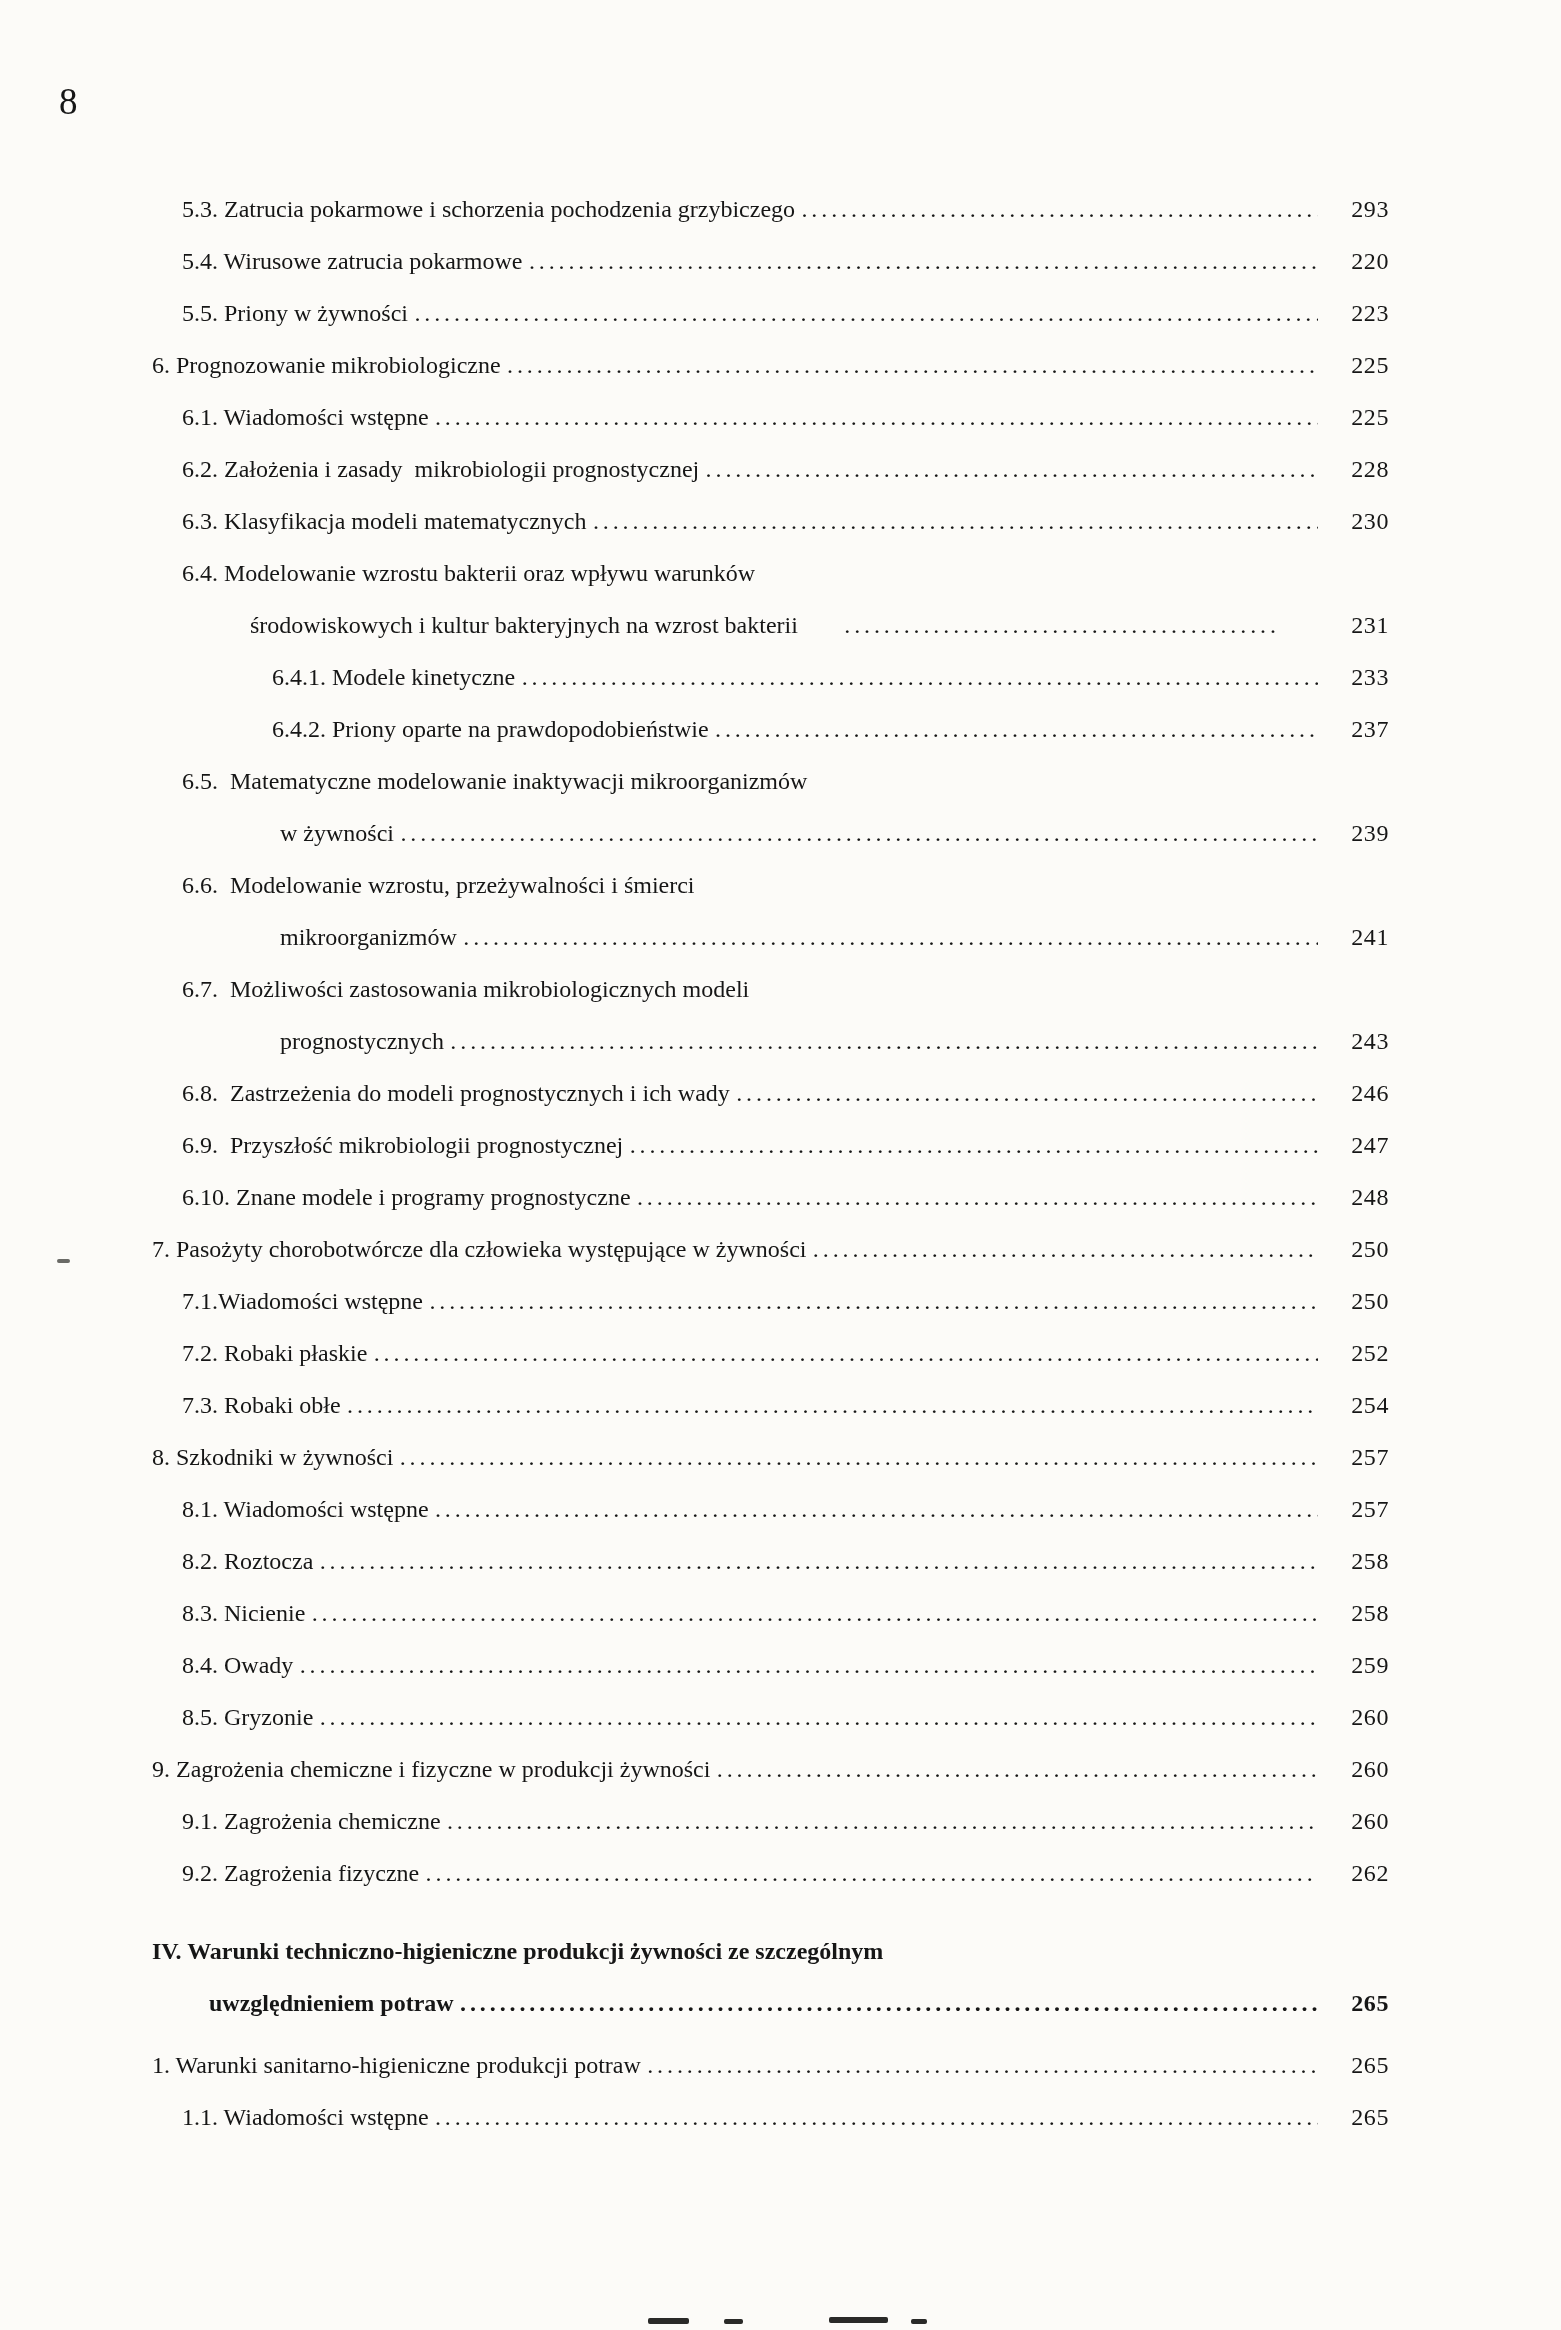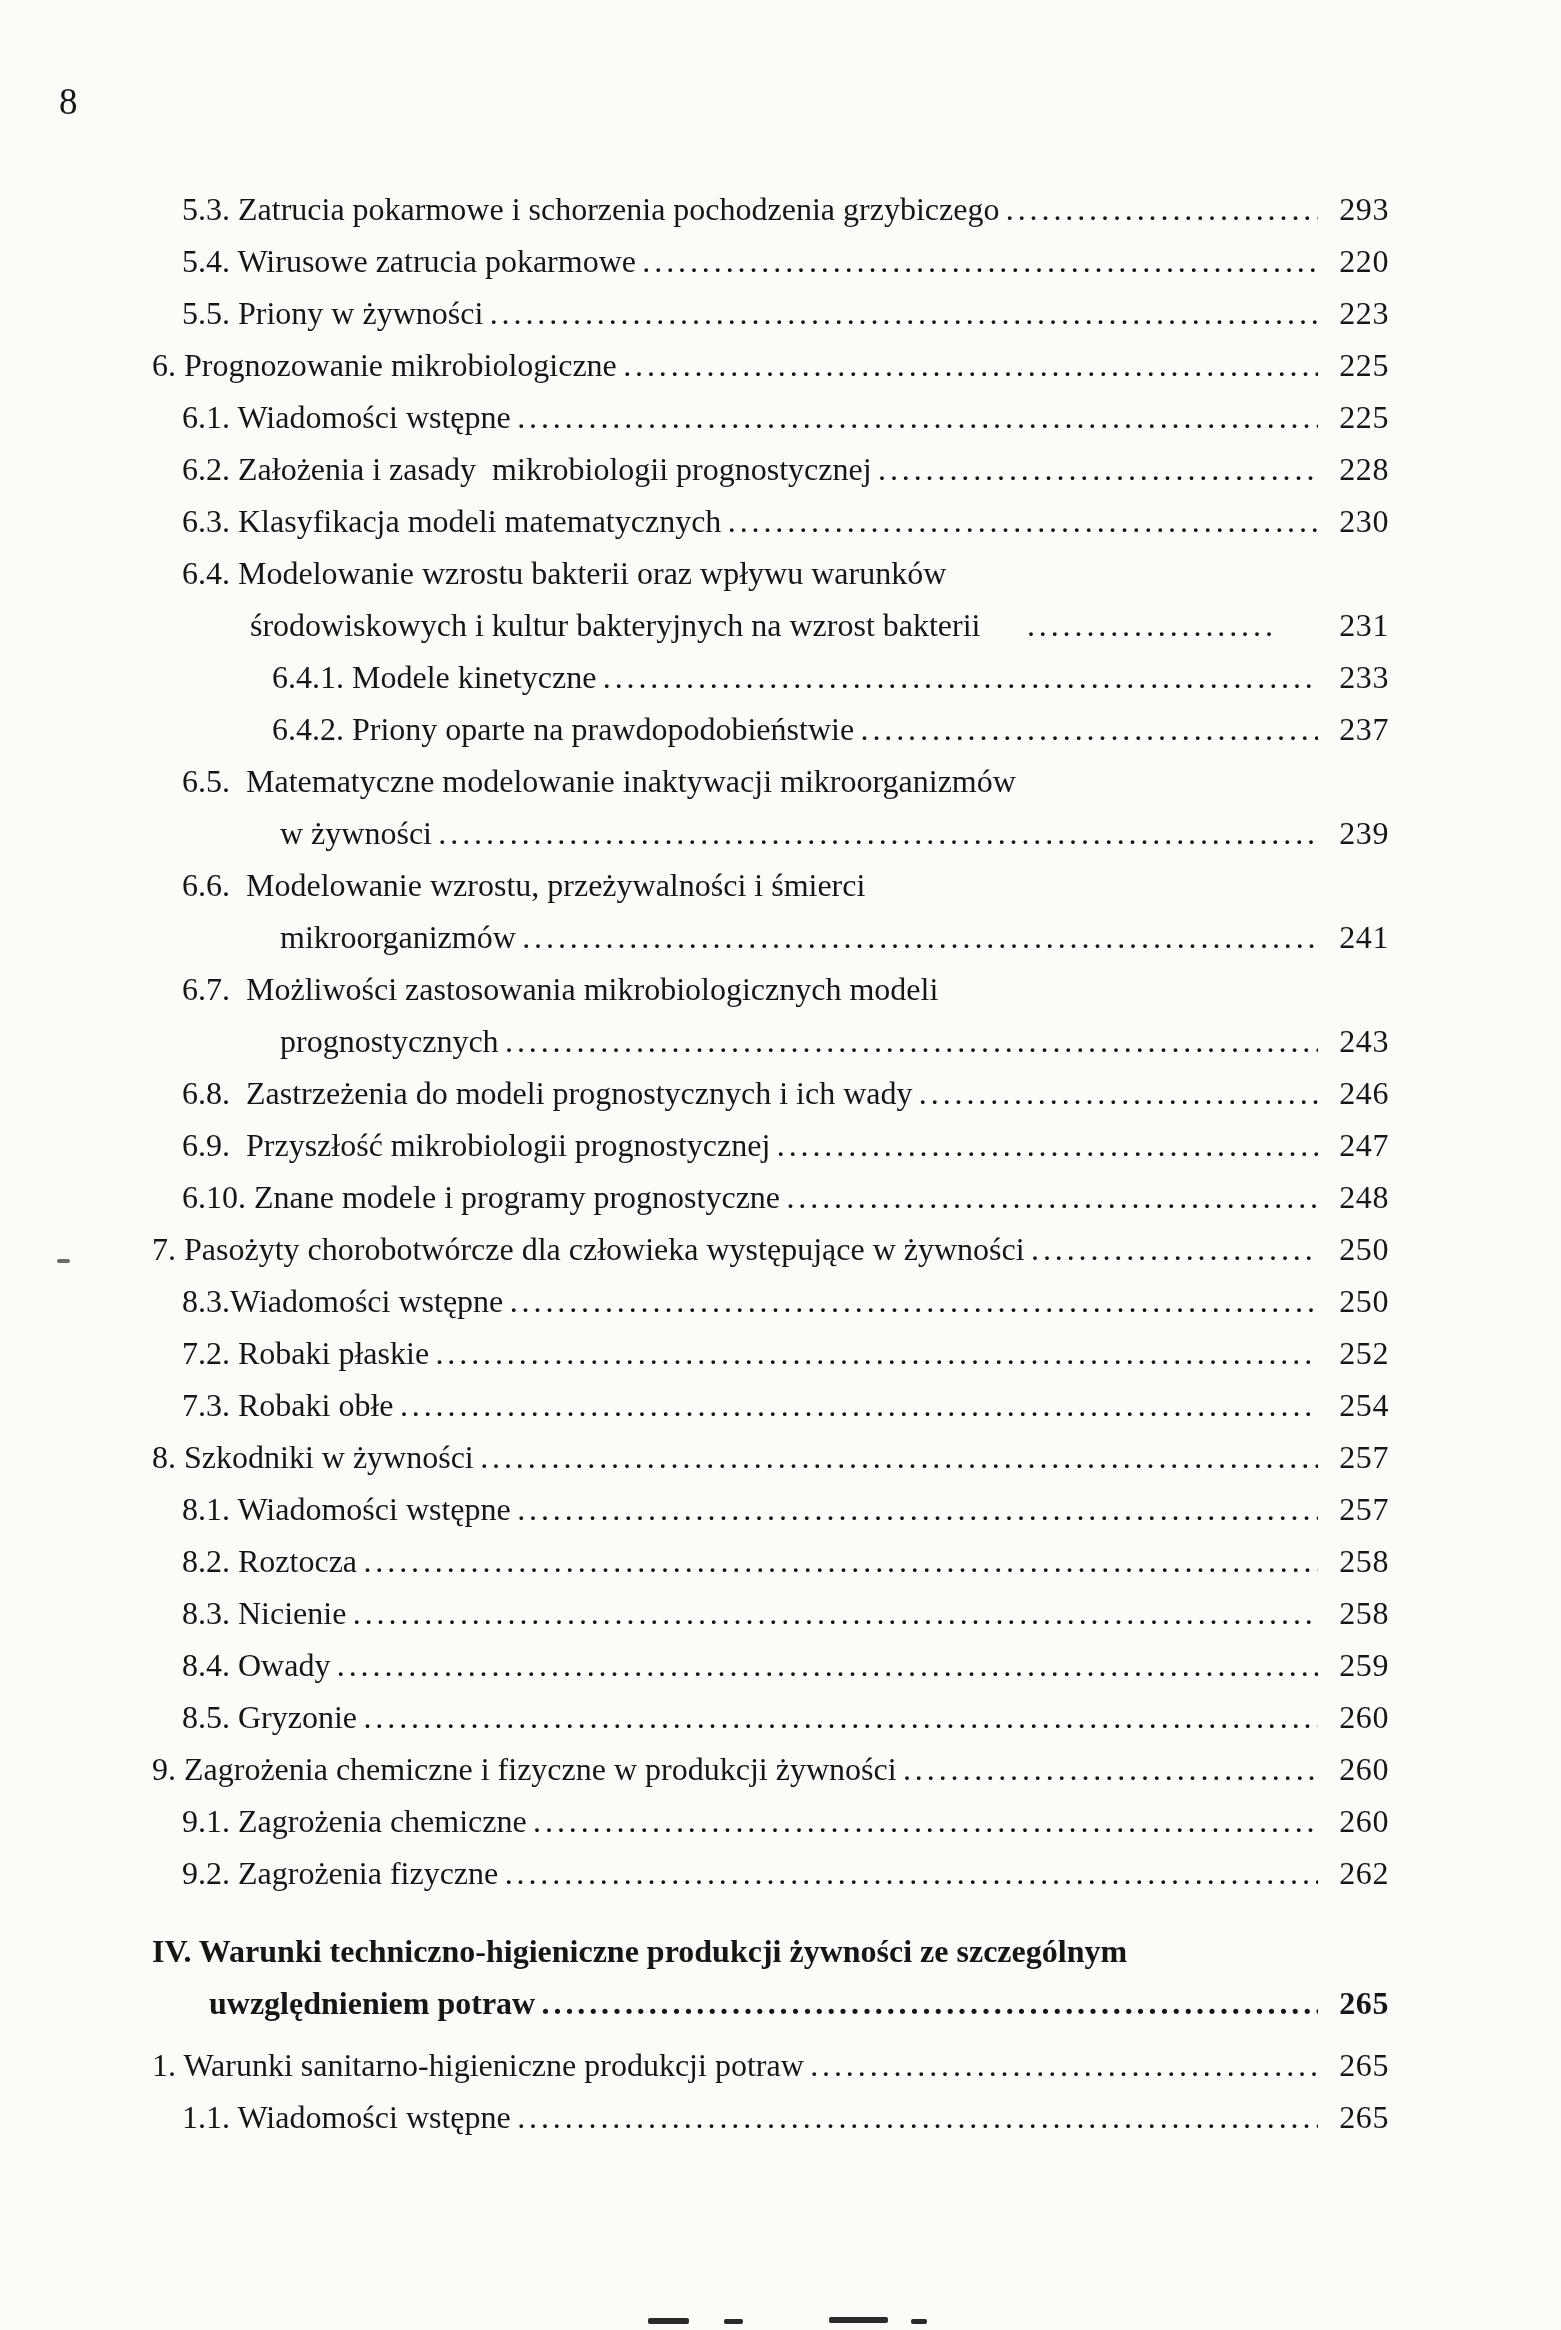--- a/index.html
+++ b/index.html
@@ -24,21 +24,21 @@
   }
   .toc {
     margin-top: 63px;
     margin-left: 152px;
     width: 1237px;
   }
   .row {
     display: flex;
     align-items: baseline;
     line-height: 52px;
-    font-size: 32px;
+    font-size: 24px;
   }
   .row .text {
     flex: 0 1 auto;
     white-space: pre;
   }
   .row .dots {
     flex: 1 1 auto;
     min-width: 0;
     overflow: hidden;
     white-space: nowrap;
@@ -172,21 +172,21 @@
     <span class="text">6.10. Znane modele i programy prognostyczne</span>
     <span class="dots">........................................................................................................................................................................................................</span>
     <span class="pg">248</span>
   </div>
       <div class="row indent-chapter">
     <span class="text">7. Pasożyty chorobotwórcze dla człowieka występujące w żywności</span>
     <span class="dots">........................................................................................................................................................................................................</span>
     <span class="pg">250</span>
   </div>
       <div class="row indent-sub">
-    <span class="text">8.3.Wiadomości wstępne</span>
+    <span class="text">7.1.Wiadomości wstępne</span>
     <span class="dots">........................................................................................................................................................................................................</span>
     <span class="pg">250</span>
   </div>
       <div class="row indent-sub">
     <span class="text">7.2. Robaki płaskie</span>
     <span class="dots">........................................................................................................................................................................................................</span>
     <span class="pg">252</span>
   </div>
       <div class="row indent-sub">
     <span class="text">7.3. Robaki obłe</span>

